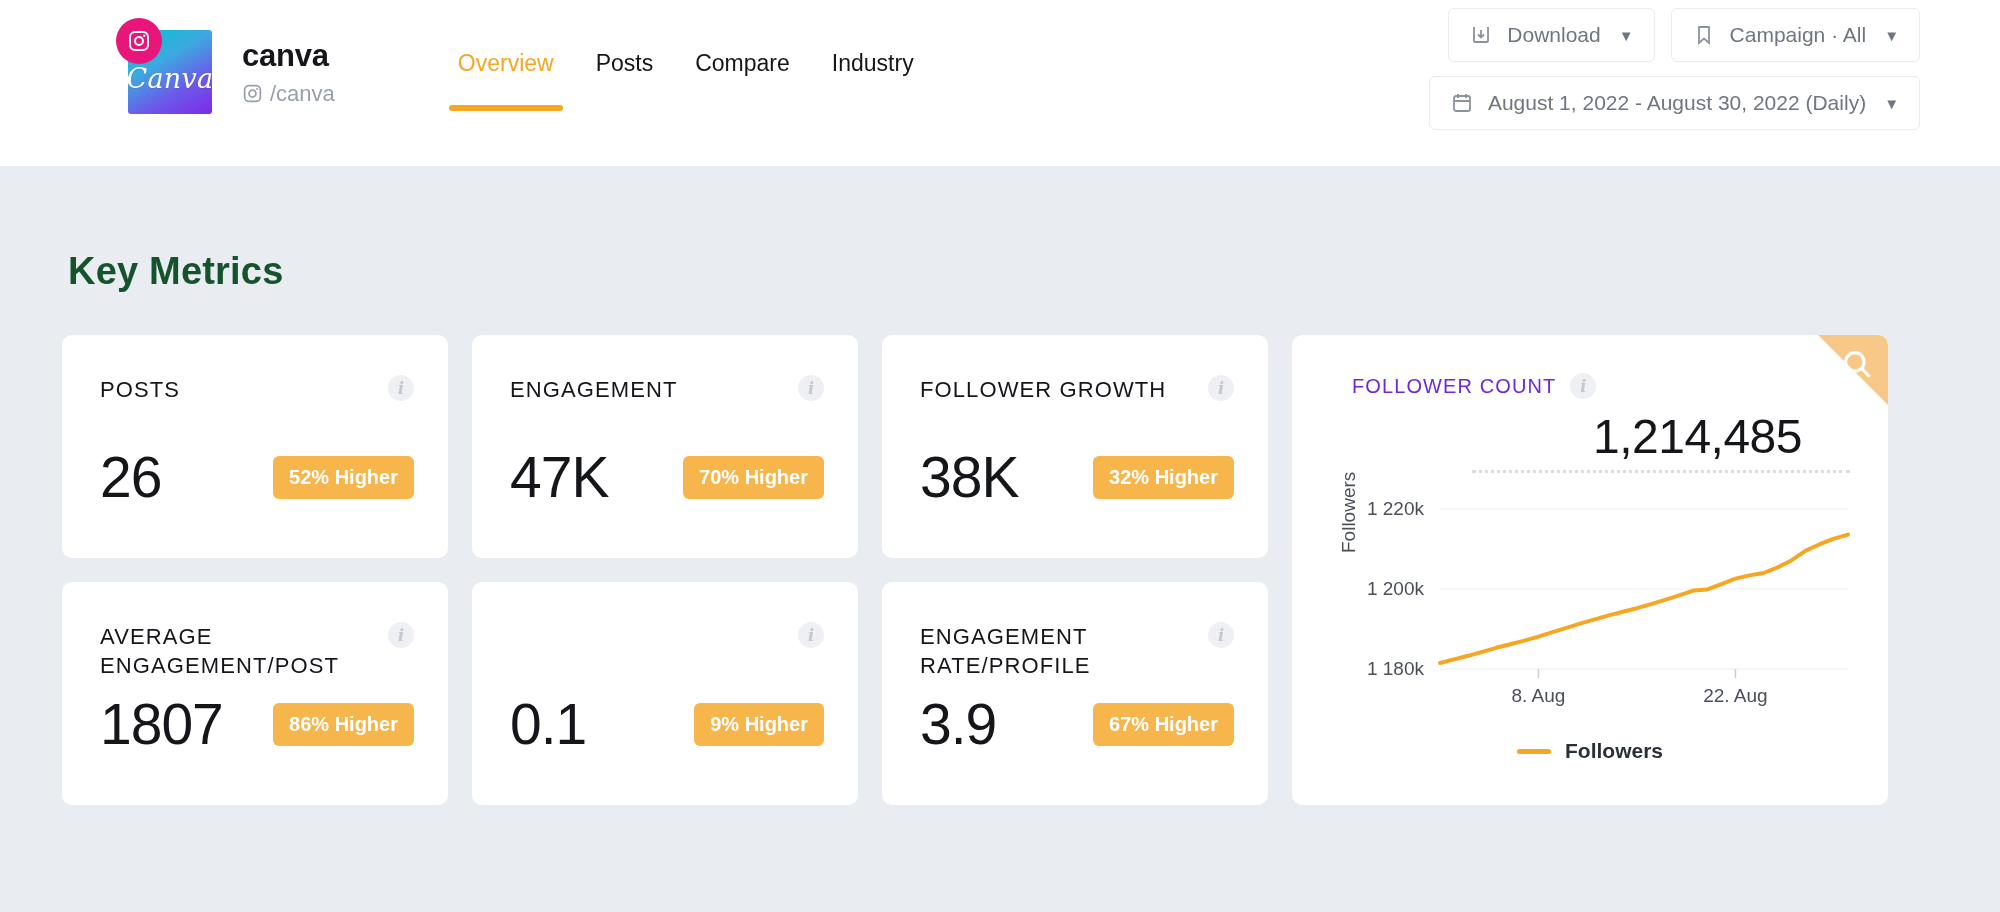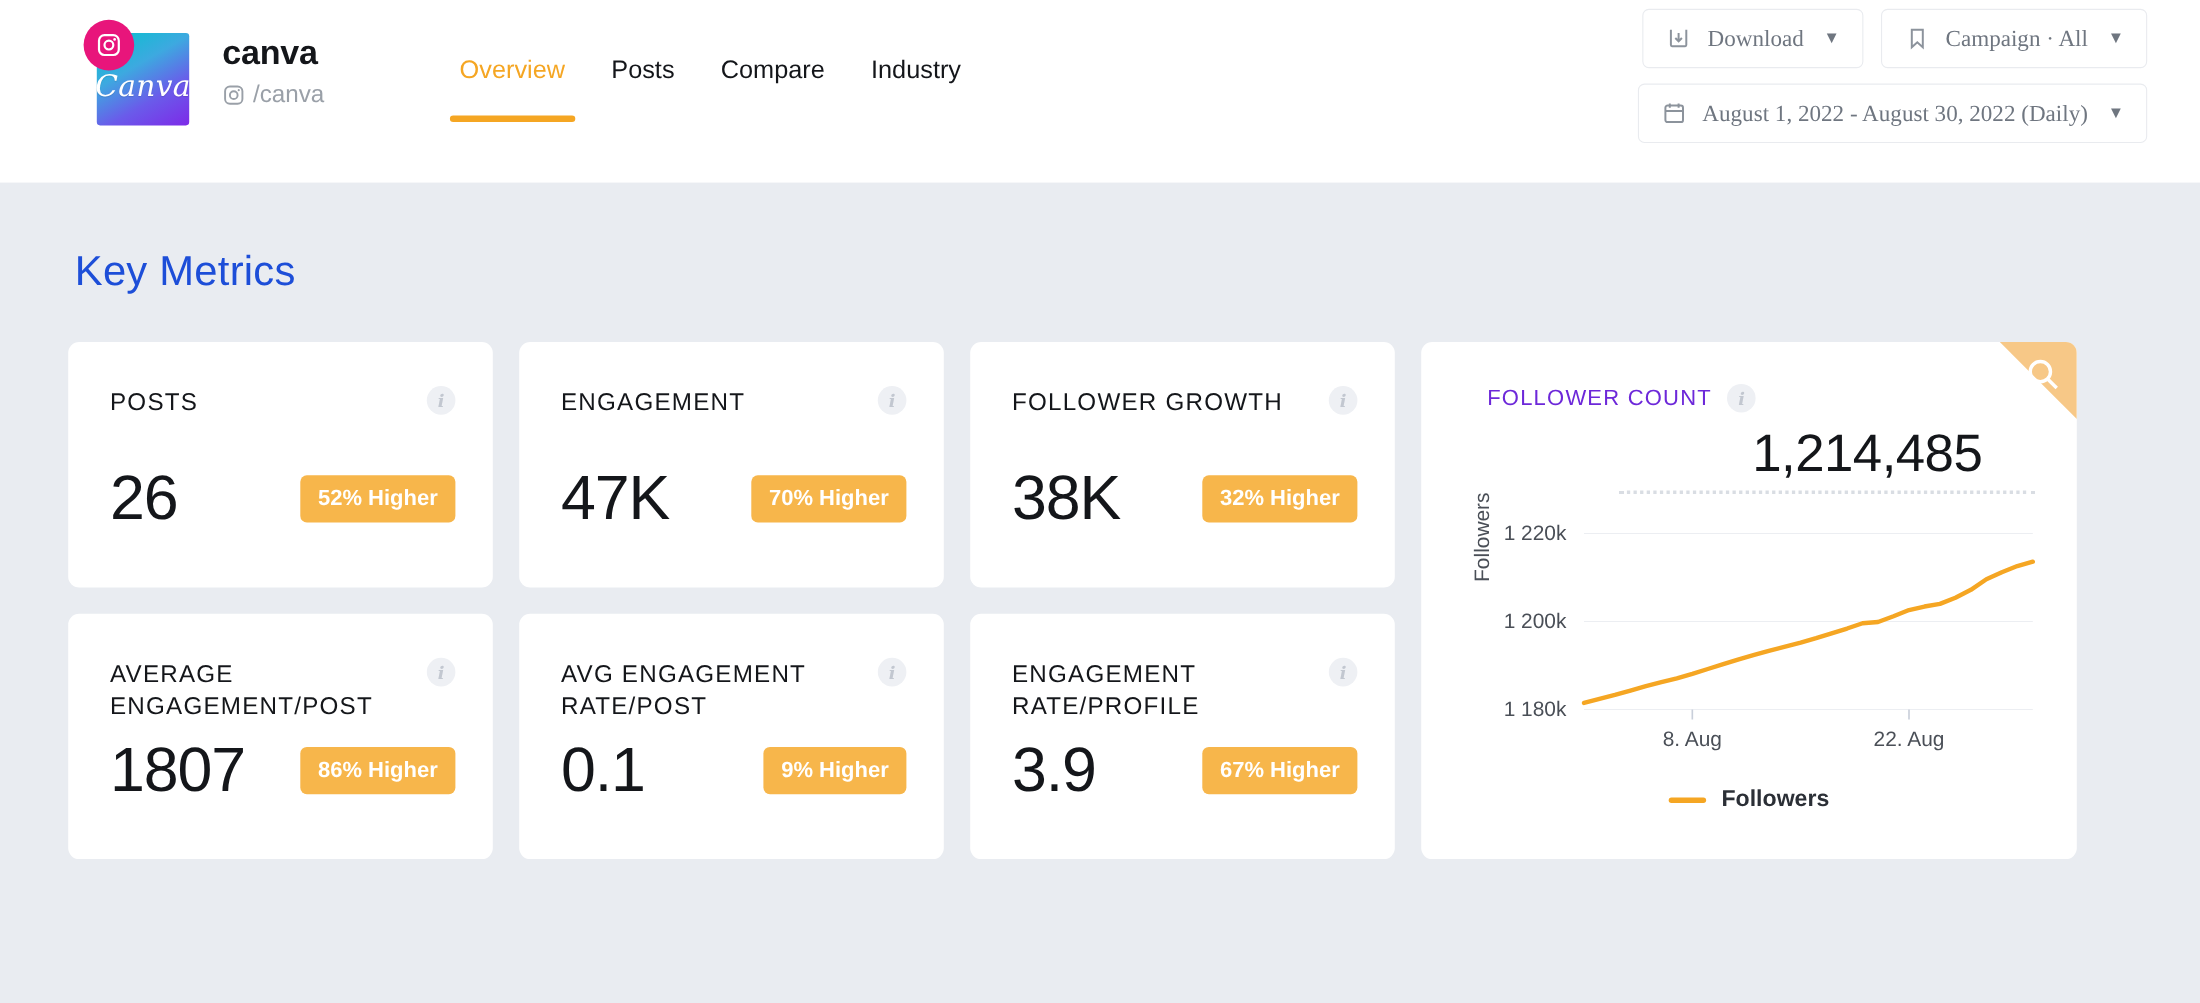--- a/index.html
+++ b/index.html
@@ -9,21 +9,21 @@
     background: #ffffff;
     overflow: hidden;
   }
   .app { width: 2000px; height: 912px; position: relative; }
 
   
   .header {
     height: 166px; background: #fff; position: relative;
     display: flex; align-items: flex-start;
   }
-  .brand { display: flex; align-items: flex-start; padding: 30px 0 0 88px; }
+  .brand { display: flex; align-items: center; padding: 30px 0 0 88px; margin-left: 40px; }
   .logo-wrap { position: relative; width: 84px; height: 84px; }
   .logo-tile {
     width: 84px; height: 84px; border-radius: 3px;
     background: linear-gradient(150deg,#00c4cc 0%, #3da9e0 38%, #6a5bea 68%, #7d2ae8 100%);
     display: flex; align-items: center; justify-content: center;
   }
   .logo-word {
     font-family: "DejaVu Serif", serif; font-style: italic;
     color: #fff; font-size: 27px; letter-spacing: .3px;
     margin-top: 12px; text-shadow: 0 1px 1px rgba(0,0,0,.12);
@@ -45,40 +45,40 @@
     font-size: 23px; color: #14161a; padding: 0 21px 34px 21px;
     position: relative; cursor: pointer; white-space: nowrap;
   }
   .tab.active { color: #f5a623; }
   .tab.active::after {
     content: ""; position: absolute; left: 12px; right: 12px; bottom: 0;
     height: 6px; border-radius: 3px; background: #f5a623;
   }
 
   .hdr-right {
-    position: absolute; right: 48px; top: 8px;
-    display: flex; flex-direction: column; align-items: flex-end; gap: 14px; font-family: Liberation Serif, serif;
+    position: absolute; right: 80px; top: 8px;
+    display: flex; flex-direction: column; align-items: flex-end; gap: 14px;
   }
   .hdr-row { display: flex; gap: 16px; }
   .ctl {
     height: 54px; border: 1px solid #e9ebef; border-radius: 6px; background: #fff;
     display: flex; align-items: center; gap: 14px; padding: 0 20px;
     font-size: 21px; color: #6f7680; cursor: pointer; white-space: nowrap;
   }
   .caret { font-size: 15px; color: #6f7680; margin-left: 4px; }
 
   
   .body {
     position: absolute; top: 166px; left: 0; right: 0; bottom: 0;
     background: #e9ecf1;
     padding: 0 62px;
   }
   .section-title {
-    font-size: 38px; color: #1d4ed8; font-weight: 400;
-    padding: 60px 0 0 6px; letter-spacing: .2px;
+    font-size: 38px; color: #14532d; font-weight: 700;
+    padding: 84px 0 0 6px; letter-spacing: .2px;
   }
 
   .grid {
     margin-top: 42px;
     display: grid;
     grid-template-columns: 386px 386px 386px 596px;
     grid-template-rows: 223px 223px;
     gap: 24px;
   }
   .card {
@@ -282,21 +282,20 @@
       <div class="card">
         <div class="card-label">AVERAGE ENGAGEMENT/POST</div>
         <div class="info-icon">i</div>
         <div class="val-row">
           <span class="big-val">1807</span>
           <span class="badge">86% Higher</span>
         </div>
       </div>
 
       <div class="card">
-        <div class="card-label">AVG ENGAGEMENT RATE/POST</div>
         <div class="info-icon">i</div>
         <div class="val-row">
           <span class="big-val">0.1</span>
           <span class="badge">9% Higher</span>
         </div>
       </div>
 
       <div class="card">
         <div class="card-label">ENGAGEMENT RATE/PROFILE</div>
         <div class="info-icon">i</div>

